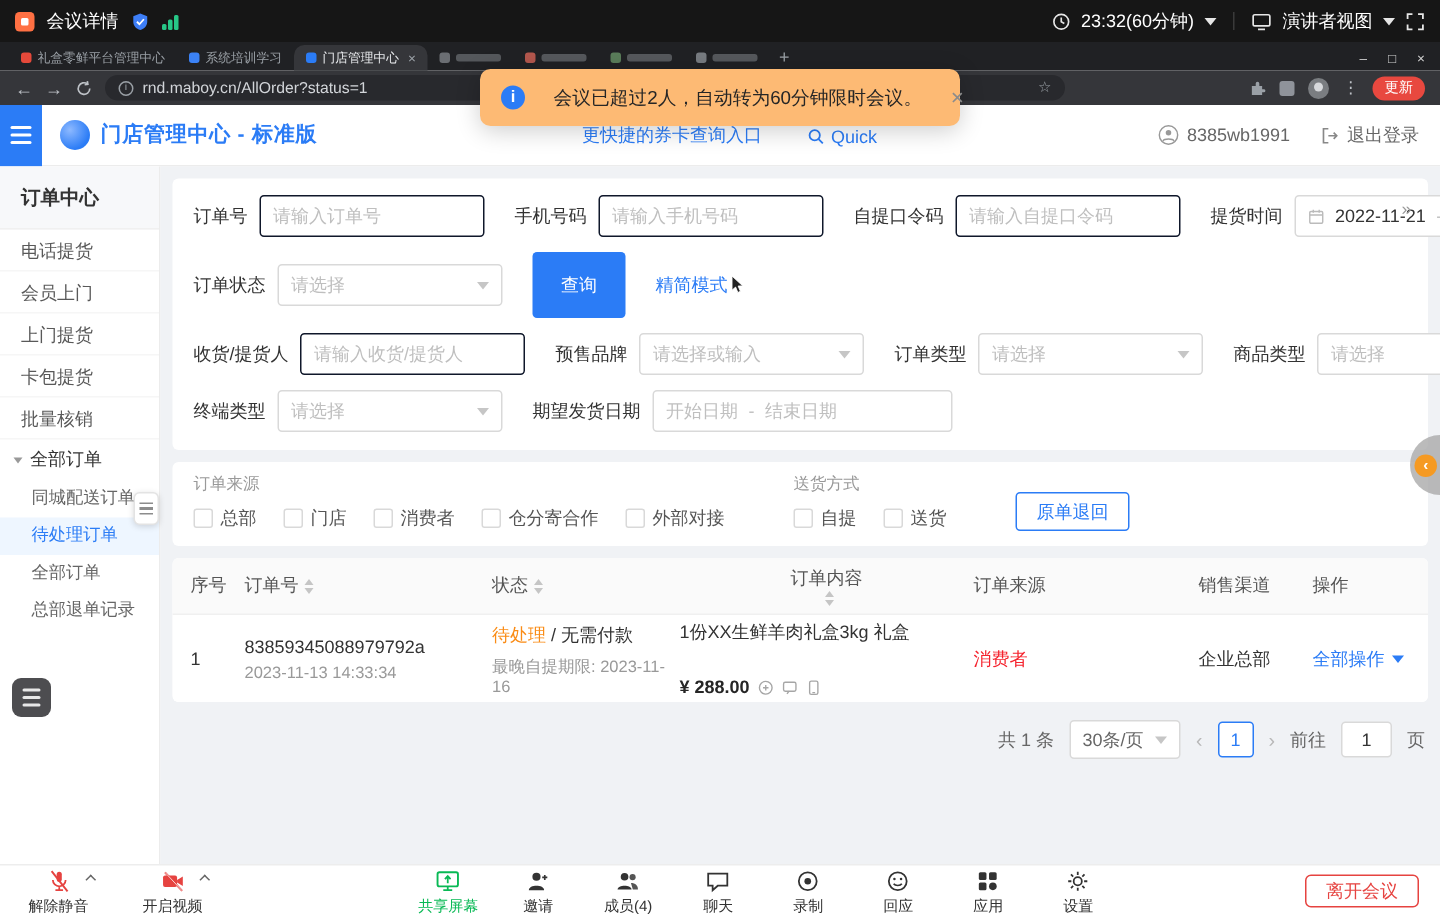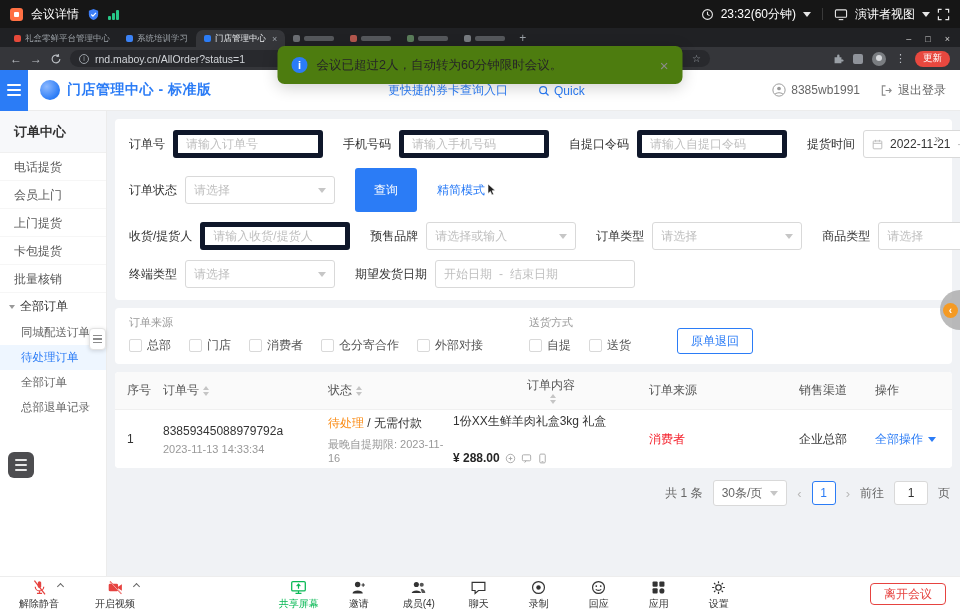--- a/index.html
+++ b/index.html
@@ -82,21 +82,21 @@
     display:flex; flex-direction:column; align-items:center; justify-content:center; gap:3px; z-index:5; }
   .float-list i { width:12px; height:2px; background:#e8e8e8; border-radius:1px; }
 
   .main { flex:1; background:#f0f2f5; padding:8px 8px 0; overflow:hidden; }
   .card { background:#fff; border-radius:4px; }
 
   .filter-card { position:relative; padding:11px 14px 2px; margin-bottom:8px; }
   .frow { display:flex; align-items:center; gap:20px; margin-bottom:10px; }
   .field { display:flex; align-items:center; gap:8px; }
   .flabel { font-size:12px; color:#333; white-space:nowrap; }
-  .input { width:150px; height:28px; border:5px solid #0f172a; border-radius:3px; font-size:12px; color:#333; padding:0 8px; background:#fff; outline:none; }
+  .input { width:150px; height:28px; border:1px solid #0f172a; border-radius:3px; font-size:12px; color:#333; padding:0 8px; background:#fff; outline:none; }
   .input::placeholder { color:#bfbfbf; }
   .select { width:150px; height:28px; border:1px solid #d9d9d9; border-radius:3px; background:#fff; font-size:12px;
     display:flex; align-items:center; justify-content:space-between; padding:0 8px; color:#bfbfbf; }
   .sel-caret { width:0; height:0; border-left:4px solid transparent; border-right:4px solid transparent; border-top:5px solid #c6c6c6; }
   .range { height:28px; border:1px solid #d9d9d9; border-radius:3px; background:#fff; font-size:12px; display:flex; align-items:center; gap:7px; padding:0 8px; color:#bfbfbf; }
   .range .val { color:#333; }
   .btn-primary { height:44px; padding:12px 19px; background:#2b7cf6; border:none; color:#fff; font-size:12px; border-radius:3px; display:flex; align-items:center; }
   .link-blue { color:#2b7cf6; font-size:12px; display:flex; align-items:center; gap:2px; }
   .collapse-ic { position:absolute; right:12px; top:13px; color:#999; font-size:12px; letter-spacing:-1px; }
 
@@ -128,22 +128,22 @@
   .caret-dn-blue { width:0; height:0; border-left:4px solid transparent; border-right:4px solid transparent; border-top:5px solid #2b7cf6; }
 
   .pagination { display:flex; justify-content:flex-end; align-items:center; gap:10px; font-size:12px; color:#666; padding-right:2px; }
   .psel { height:26px; border:1px solid #d9d9d9; border-radius:3px; background:#fff; display:flex; align-items:center; gap:8px; padding:0 8px; color:#666; }
   .parrow { color:#b8b8b8; font-size:13px; }
   .pg-prev::before{content:"‹";} .pg-next::before{content:"›";}
   .pcur { min-width:24px; height:24px; border:1px solid #2b7cf6; border-radius:3px; color:#2b7cf6; background:#fff; display:flex; align-items:center; justify-content:center; }
   .pgoto-input { width:34px; height:24px; border:1px solid #d9d9d9; border-radius:3px; text-align:center; font-size:12px; color:#333; outline:none; }
 
   
-  .toast { position:absolute; top:46px; left:50%; transform:translateX(-50%); width:405px; height:38px; background:#4d7c0f; border-radius:7px;
-    box-shadow:0 3px 16px rgba(0,0,0,.20); display:flex; align-items:center; gap:9px; padding:0 14px; z-index:60; }
+  .toast { position:absolute; top:46px; left:50%; transform:translateX(-50%); width:320px; height:38px; background:#fdba74; border-radius:7px;
+    box-shadow:0 3px 16px rgba(0,0,0,.20); display:flex; align-items:center; gap:19px; padding:0 14px; z-index:60; }
   .info-i { width:16px; height:16px; border-radius:50%; background:#2b7cf6; color:#fff; font-size:11px; font-style:normal; font-weight:bold;
     display:flex; align-items:center; justify-content:center; flex:none; }
   .info-i::before{content:"i";}
   .toast-text { font-size:12.5px; color:#262626; white-space:nowrap; }
   .toast-close { margin-left:auto; color:#8c8c8c; font-size:15px; }
   .toast-close::before{content:"×";}
 
   
   .side-handle { position:absolute; right:0; top:290px; width:20px; height:40px; background:rgba(168,168,168,.78);
     border-radius:20px 0 0 20px; display:flex; align-items:center; padding-left:3px; z-index:40; }

